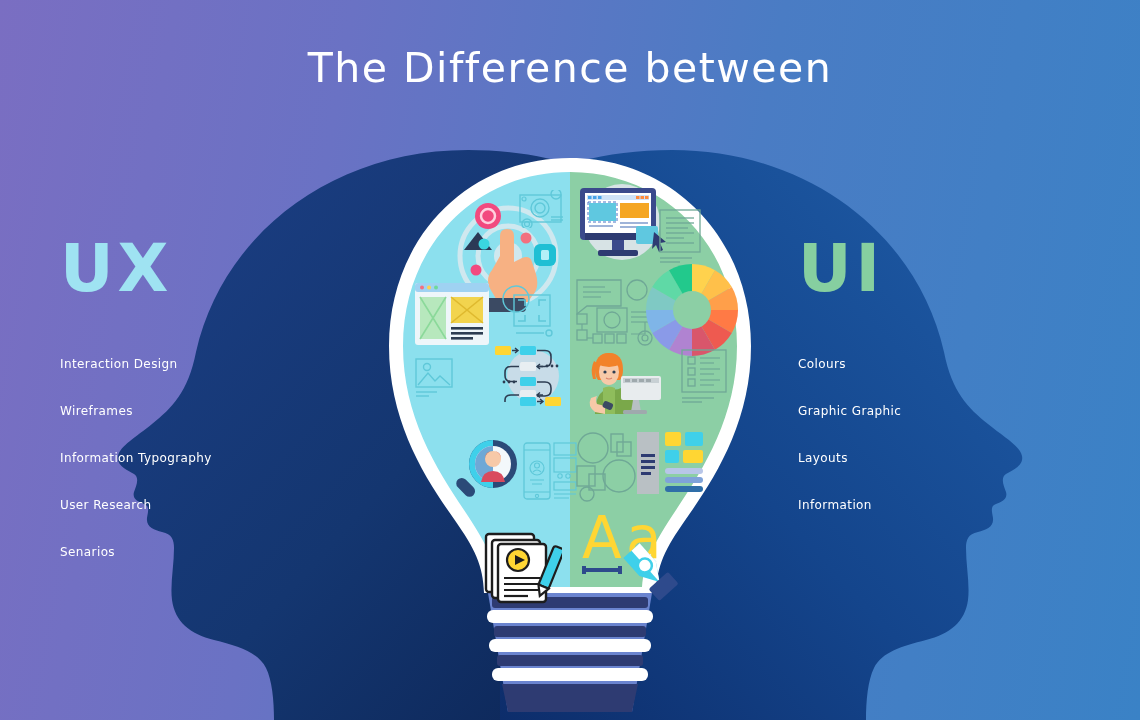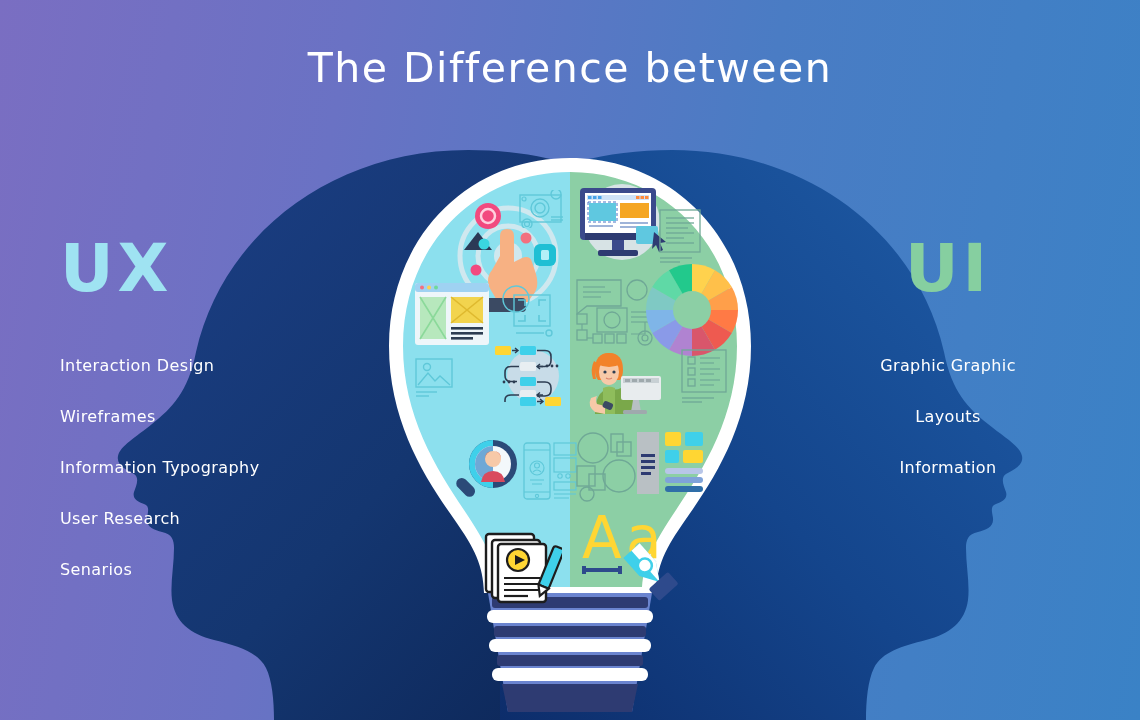--- a/index.html
+++ b/index.html
@@ -42,36 +42,36 @@
     pointer-events: none;
   }
 
   
   .side {
     position: absolute;
     z-index: 22;
     color: #ffffff;
   }
   .side.left  { left: 60px;  top: 236px; width: 285px; text-align: left; }
-  .side.right { left: 798px; top: 236px; width: 300px; text-align: center; }
+  .side.right { left: 798px; top: 236px; width: 300px; text-align: left; }
 
   .bigword {
     font-size: 66px;
     font-weight: 700;
     letter-spacing: 4px;
     line-height: 1;
     margin: 0 0 56px 0;
     font-family: "DejaVu Sans", sans-serif;
   }
   .side.left  .bigword { color: #9fe3f2; }
   .side.right .bigword { color: #86cfa0; }
 
   .side ul { list-style: none; margin: 0; padding: 0; }
   .side li {
-    font-size: 16px;
+    font-size: 12px;
     letter-spacing: .4px;
     line-height: 1;
     margin-bottom: 35px;
     white-space: nowrap;
     color: #ffffff;
   }
 
   
   .bulb-wrap {
     position: absolute;
@@ -158,20 +158,21 @@
       <li>Wireframes</li>
       <li>Information Typography</li>
       <li>User Research</li>
       <li>Senarios</li>
     </ul>
   </div>
 
   <div class="side right">
     <div class="bigword">UI</div>
     <ul>
+      <li>Colours</li>
       <li>Graphic Graphic</li>
       <li>Layouts</li>
       <li>Information</li>
     </ul>
   </div>
 
   <div class="bulb-wrap">
     <svg class="bulb-svg" viewBox="0 0 400 570">
       <defs>
         <clipPath id="bulbClip">

